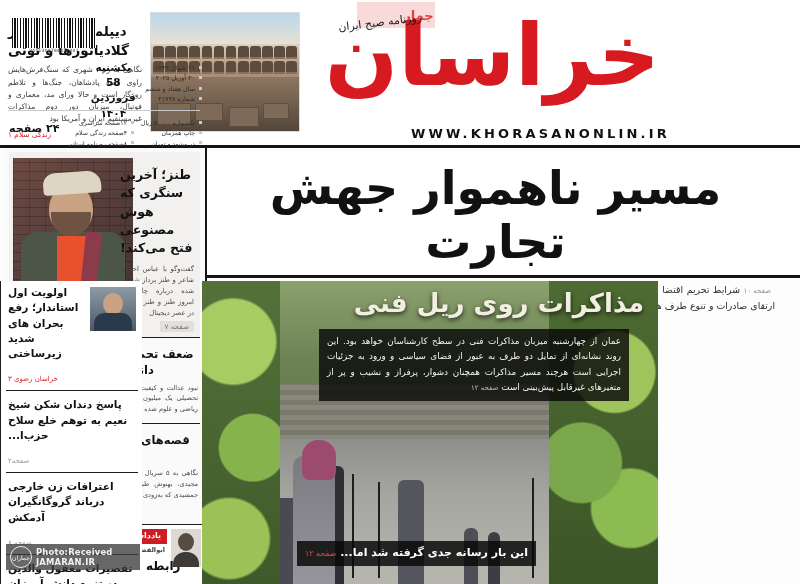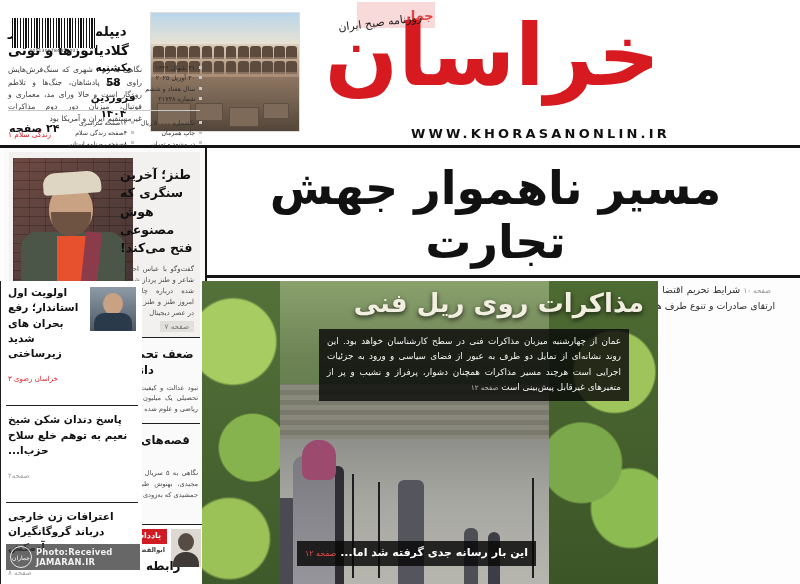--- a/index.html
+++ b/index.html
@@ -363,21 +363,21 @@
   
   .left-rail {
     position: absolute; top: 281px; right: 658px;
     width: 142px; height: 303px;
     border-left: 1px solid #1e1e1e;
     padding: 2px 4px 0 5px;
     background: #fff;
   }
   .lr-item {
     position: relative;
-    padding: 6px 2px 22px 2px;
+    padding: 6px 2px 7px 2px;
     border-bottom: 1px solid #1e1e1e;
     text-align: left;
   }
   .lr-item:first-child { border-top: none; padding-top: 2px; }
   .lr-photo {
     float: right; margin: 2px 0 2px 5px;
     width: 46px; height: 44px;
     background: linear-gradient(#8e9aa6, #4d5a66);
     overflow: hidden; position: relative;
   }

